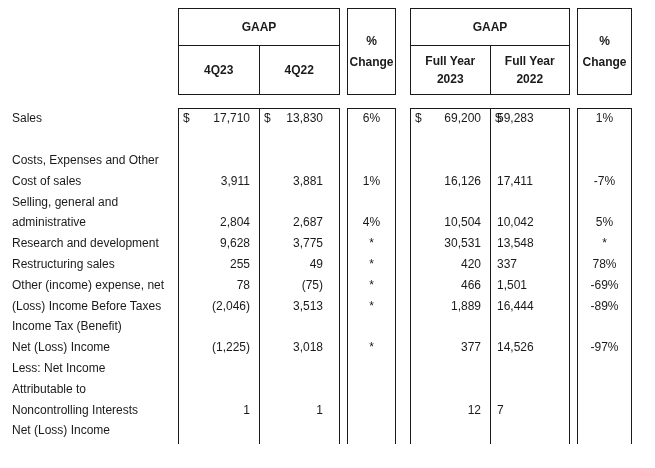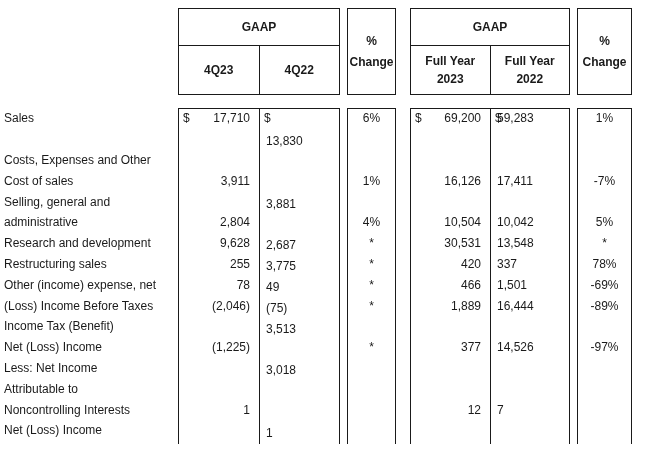--- a/index.html
+++ b/index.html
@@ -31,23 +31,23 @@
   .dchg1{left:347px;top:108px;width:49px;height:362px;}
   .dbox2{left:410px;top:108px;width:160px;height:362px;}
   .dchg2{left:577px;top:108px;width:55px;height:362px;}
   .vline{position:absolute;top:0;bottom:0;width:1px;background:#1a1a1a;}
   .dbox1 .vline{left:80px;}
   .dbox2 .vline{left:79px;}
   
   .rows{position:absolute;left:0;top:108px;width:655px;}
   .row{position:relative;height:20.8px;}
   .row span{position:absolute;top:50%;transform:translateY(-50%);white-space:nowrap;}
-  .lbl{left:4px;}
+  .lbl{left:12px;}
   .d1{left:183px;} .n1{left:186px;width:64px;text-align:right;}
-  .d2{left:264px;} .n2{left:266px;width:65px;text-align:left;margin-top:23px;}
+  .d2{left:264px;} .n2{left:258px;width:65px;text-align:right;}
   .p1{left:347px;width:49px;text-align:center;}
   .d3{left:415px;} .n3{left:417px;width:64px;text-align:right;}
   .d4{left:495px;} .n4{left:497px;width:64px;text-align:left;}
   .p2{left:577px;width:55px;text-align:center;}
 </style>
 </head>
 <body>
 
 <div class="sheet">
 

